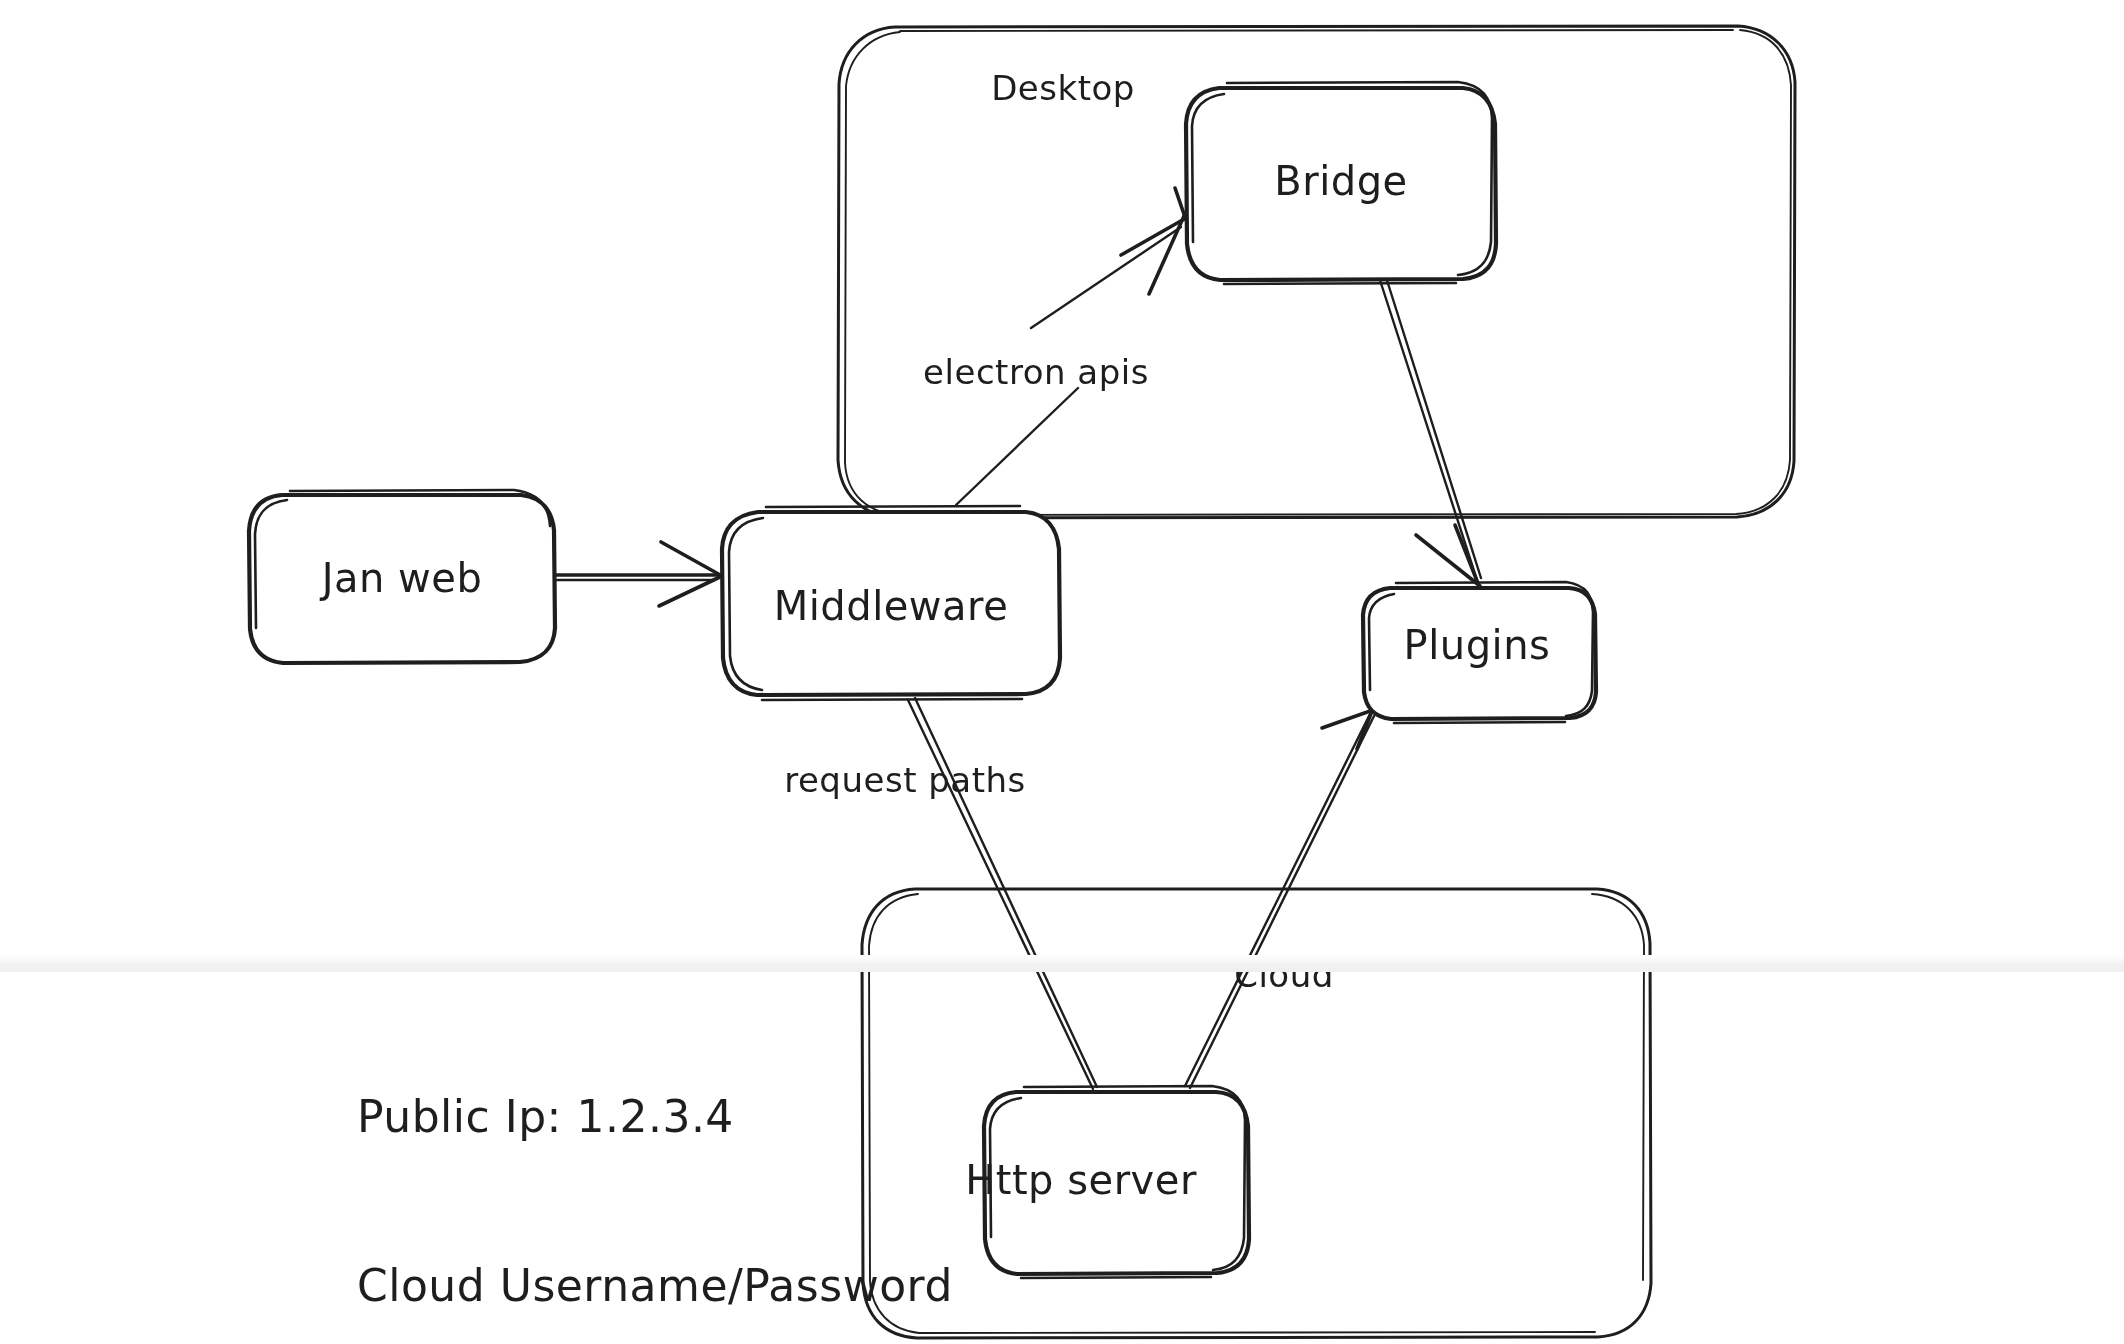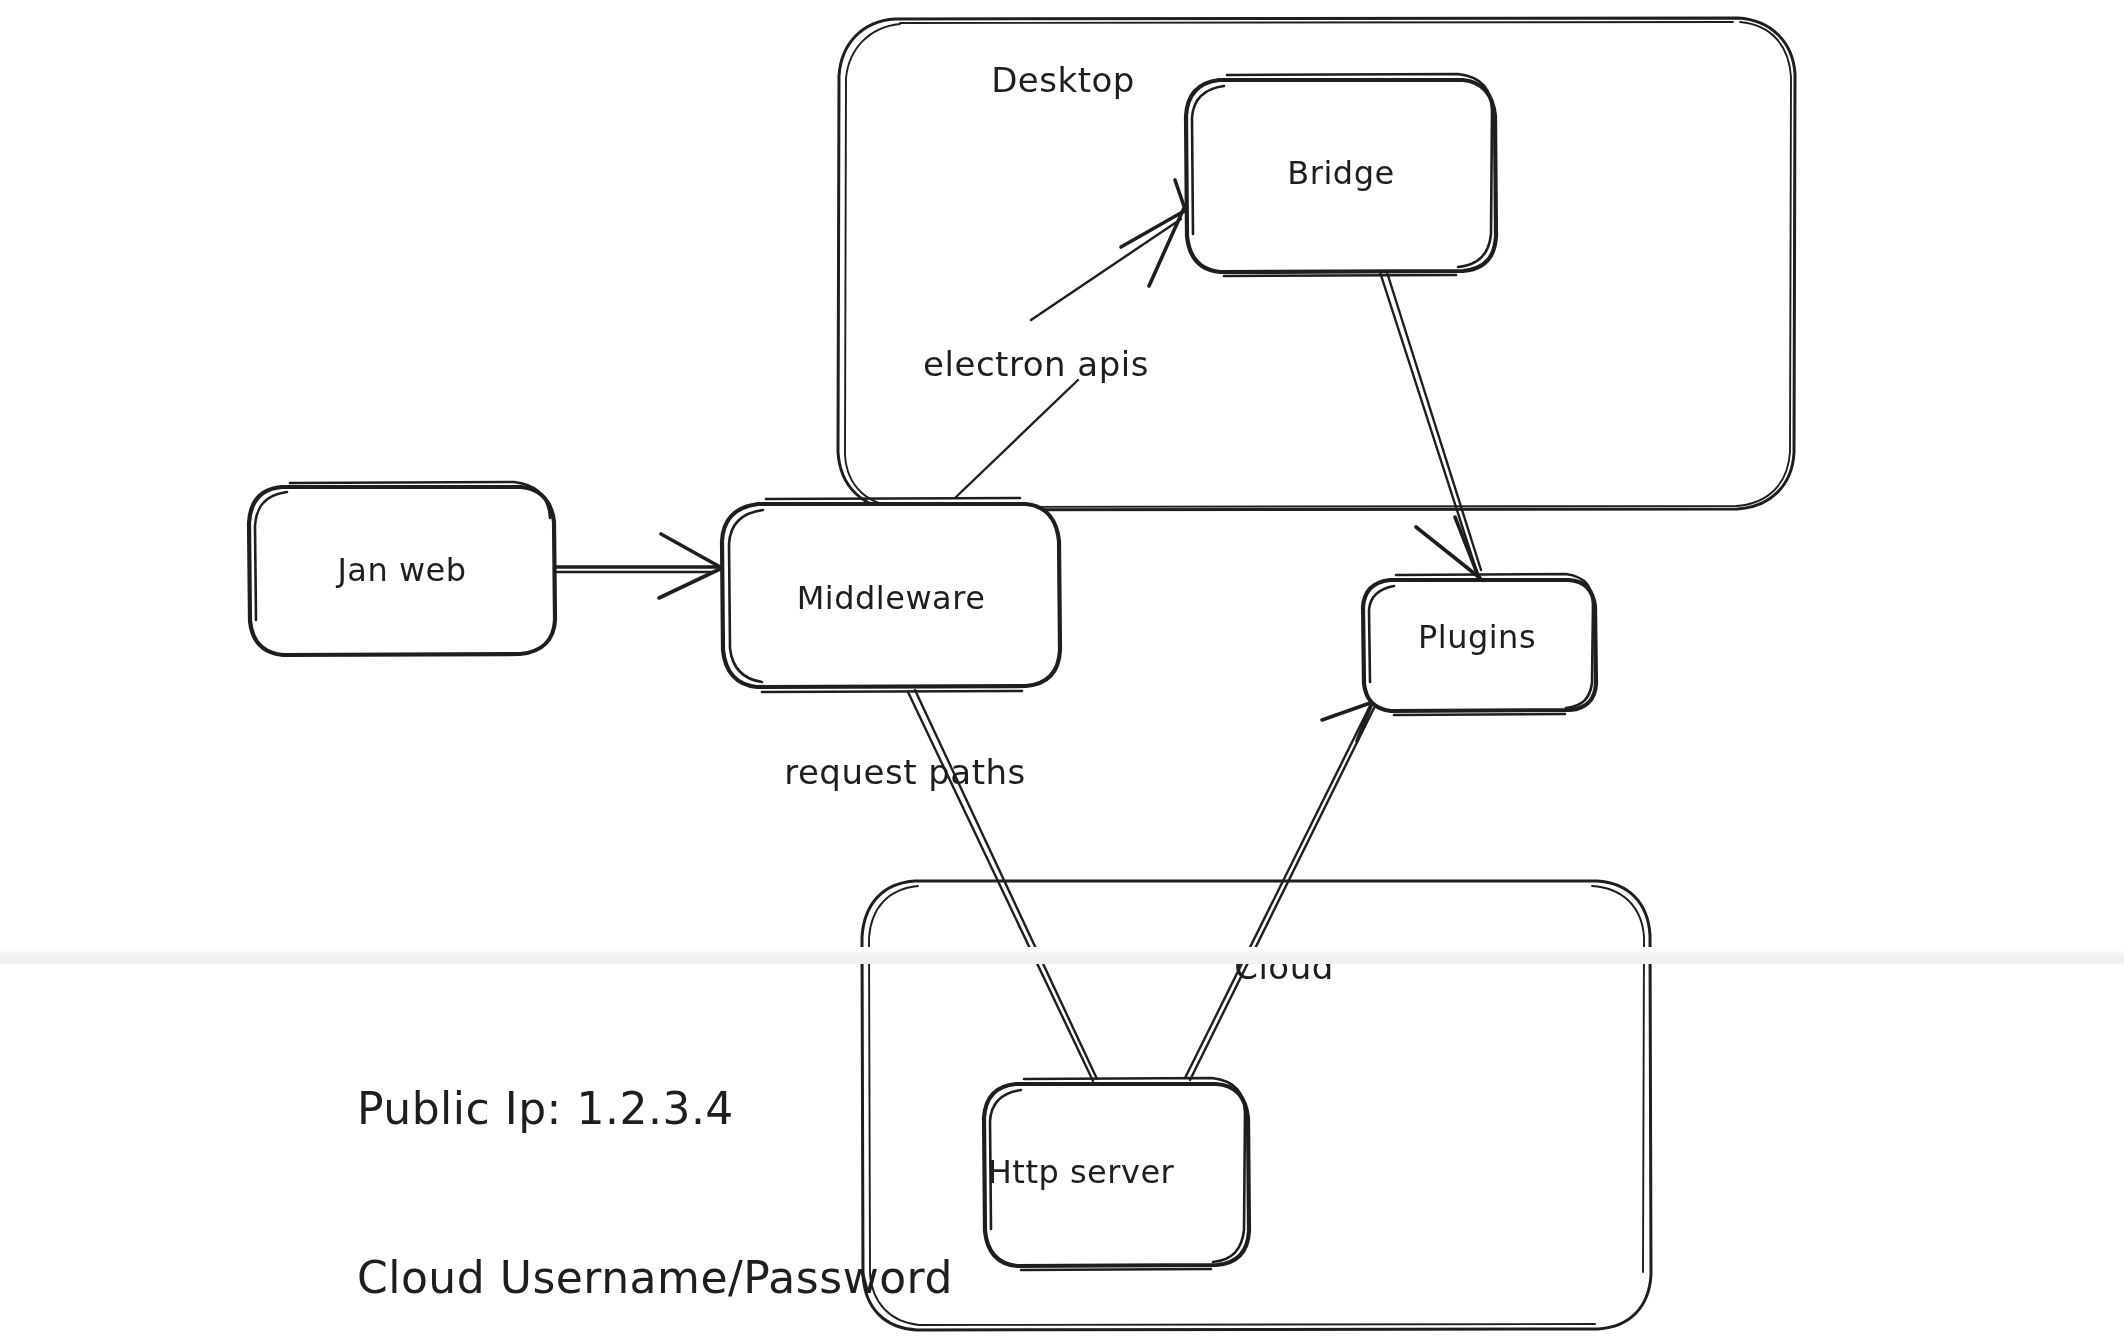--- a/index.html
+++ b/index.html
@@ -11,20 +11,21 @@
     width: 2124px;
     height: 1344px;
     overflow: hidden;
     font-family: "DejaVu Sans", sans-serif;
   }
   #canvas-root {
     position: relative;
     width: 2124px;
     height: 964px;
     background: #ffffff;
+    margin-top: 8px;
   }
   #diagram-svg {
     position: absolute;
     left: 0;
     top: 0;
     width: 2124px;
     height: 1344px;
   }
   .node-shape {
     fill: #ffffff;
@@ -79,21 +80,21 @@
     position: absolute;
     font-family: "DejaVu Sans", sans-serif;
     color: #1e1e1e;
     white-space: pre;
     font-weight: 400;
     letter-spacing: 0.5px;
     line-height: 1.0;
     user-select: none;
   }
   .node-label {
-    font-size: 32px;
+    font-size: 40px;
     transform: translate(-50%, -50%);
   }
   .group-label {
     font-size: 34px;
     transform: translate(-50%, -50%);
   }
   .edge-label {
     font-size: 34px;
     transform: translate(-50%, -50%);
   }

